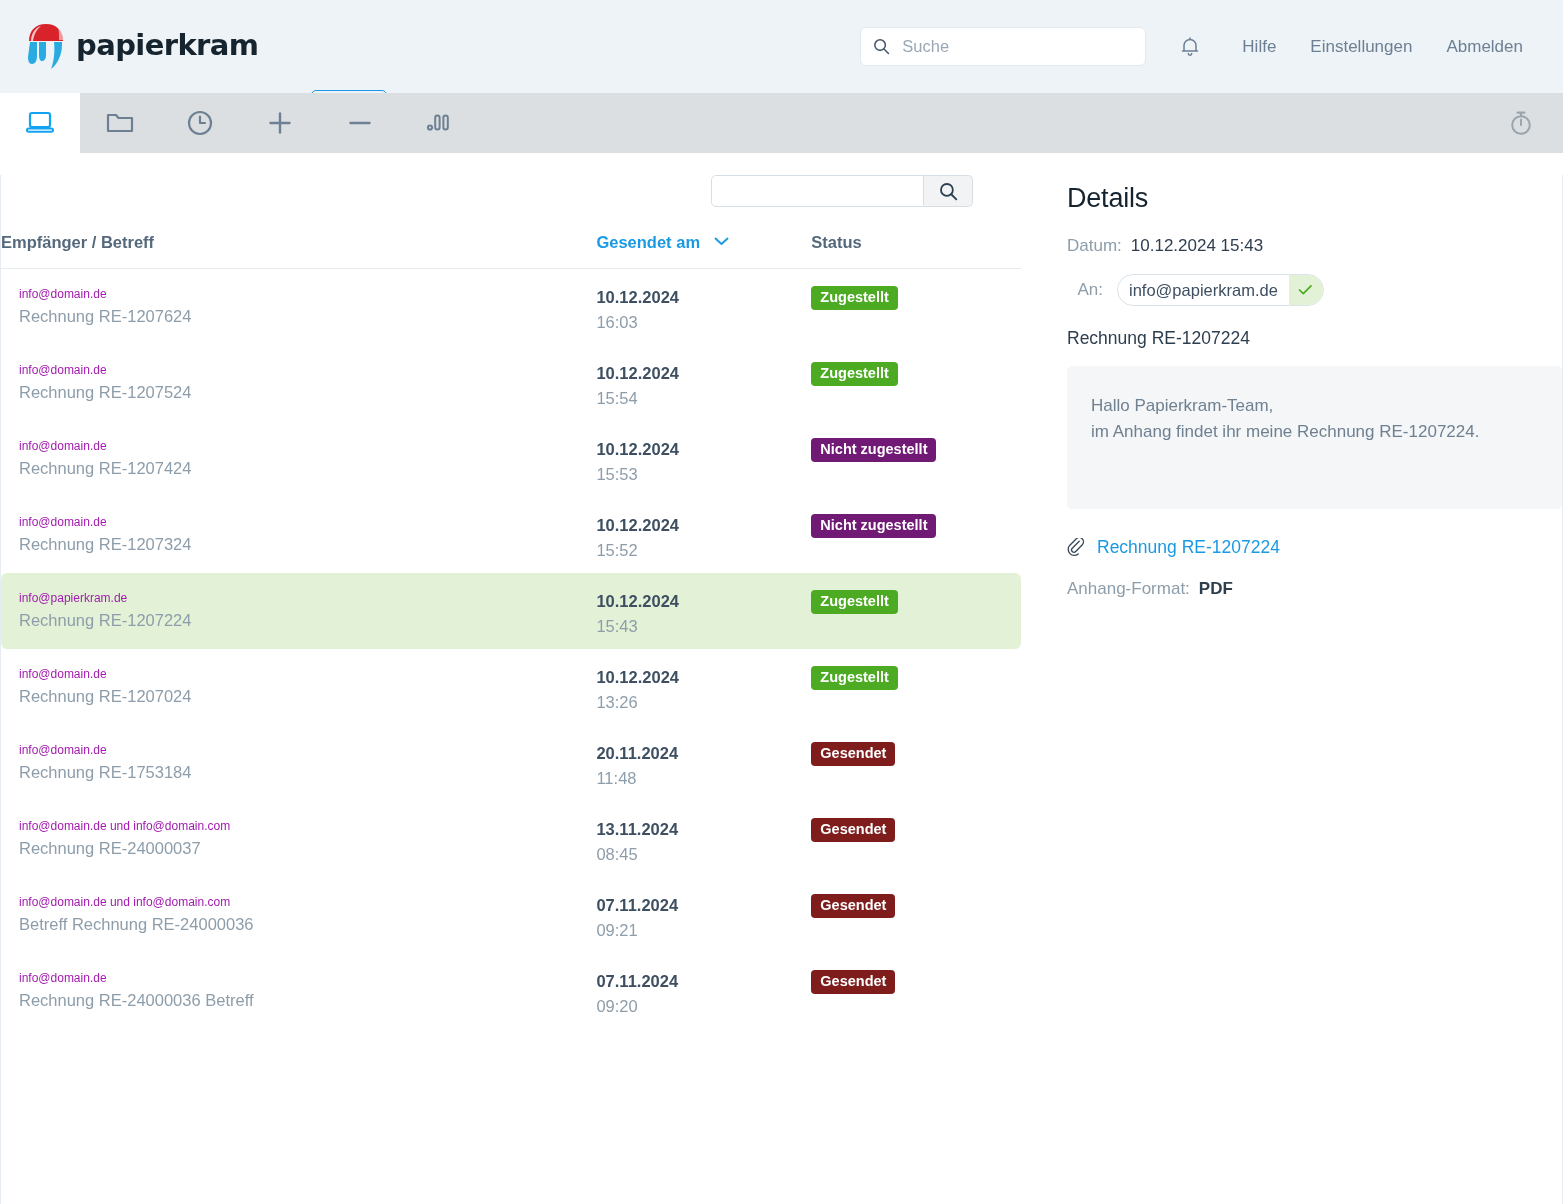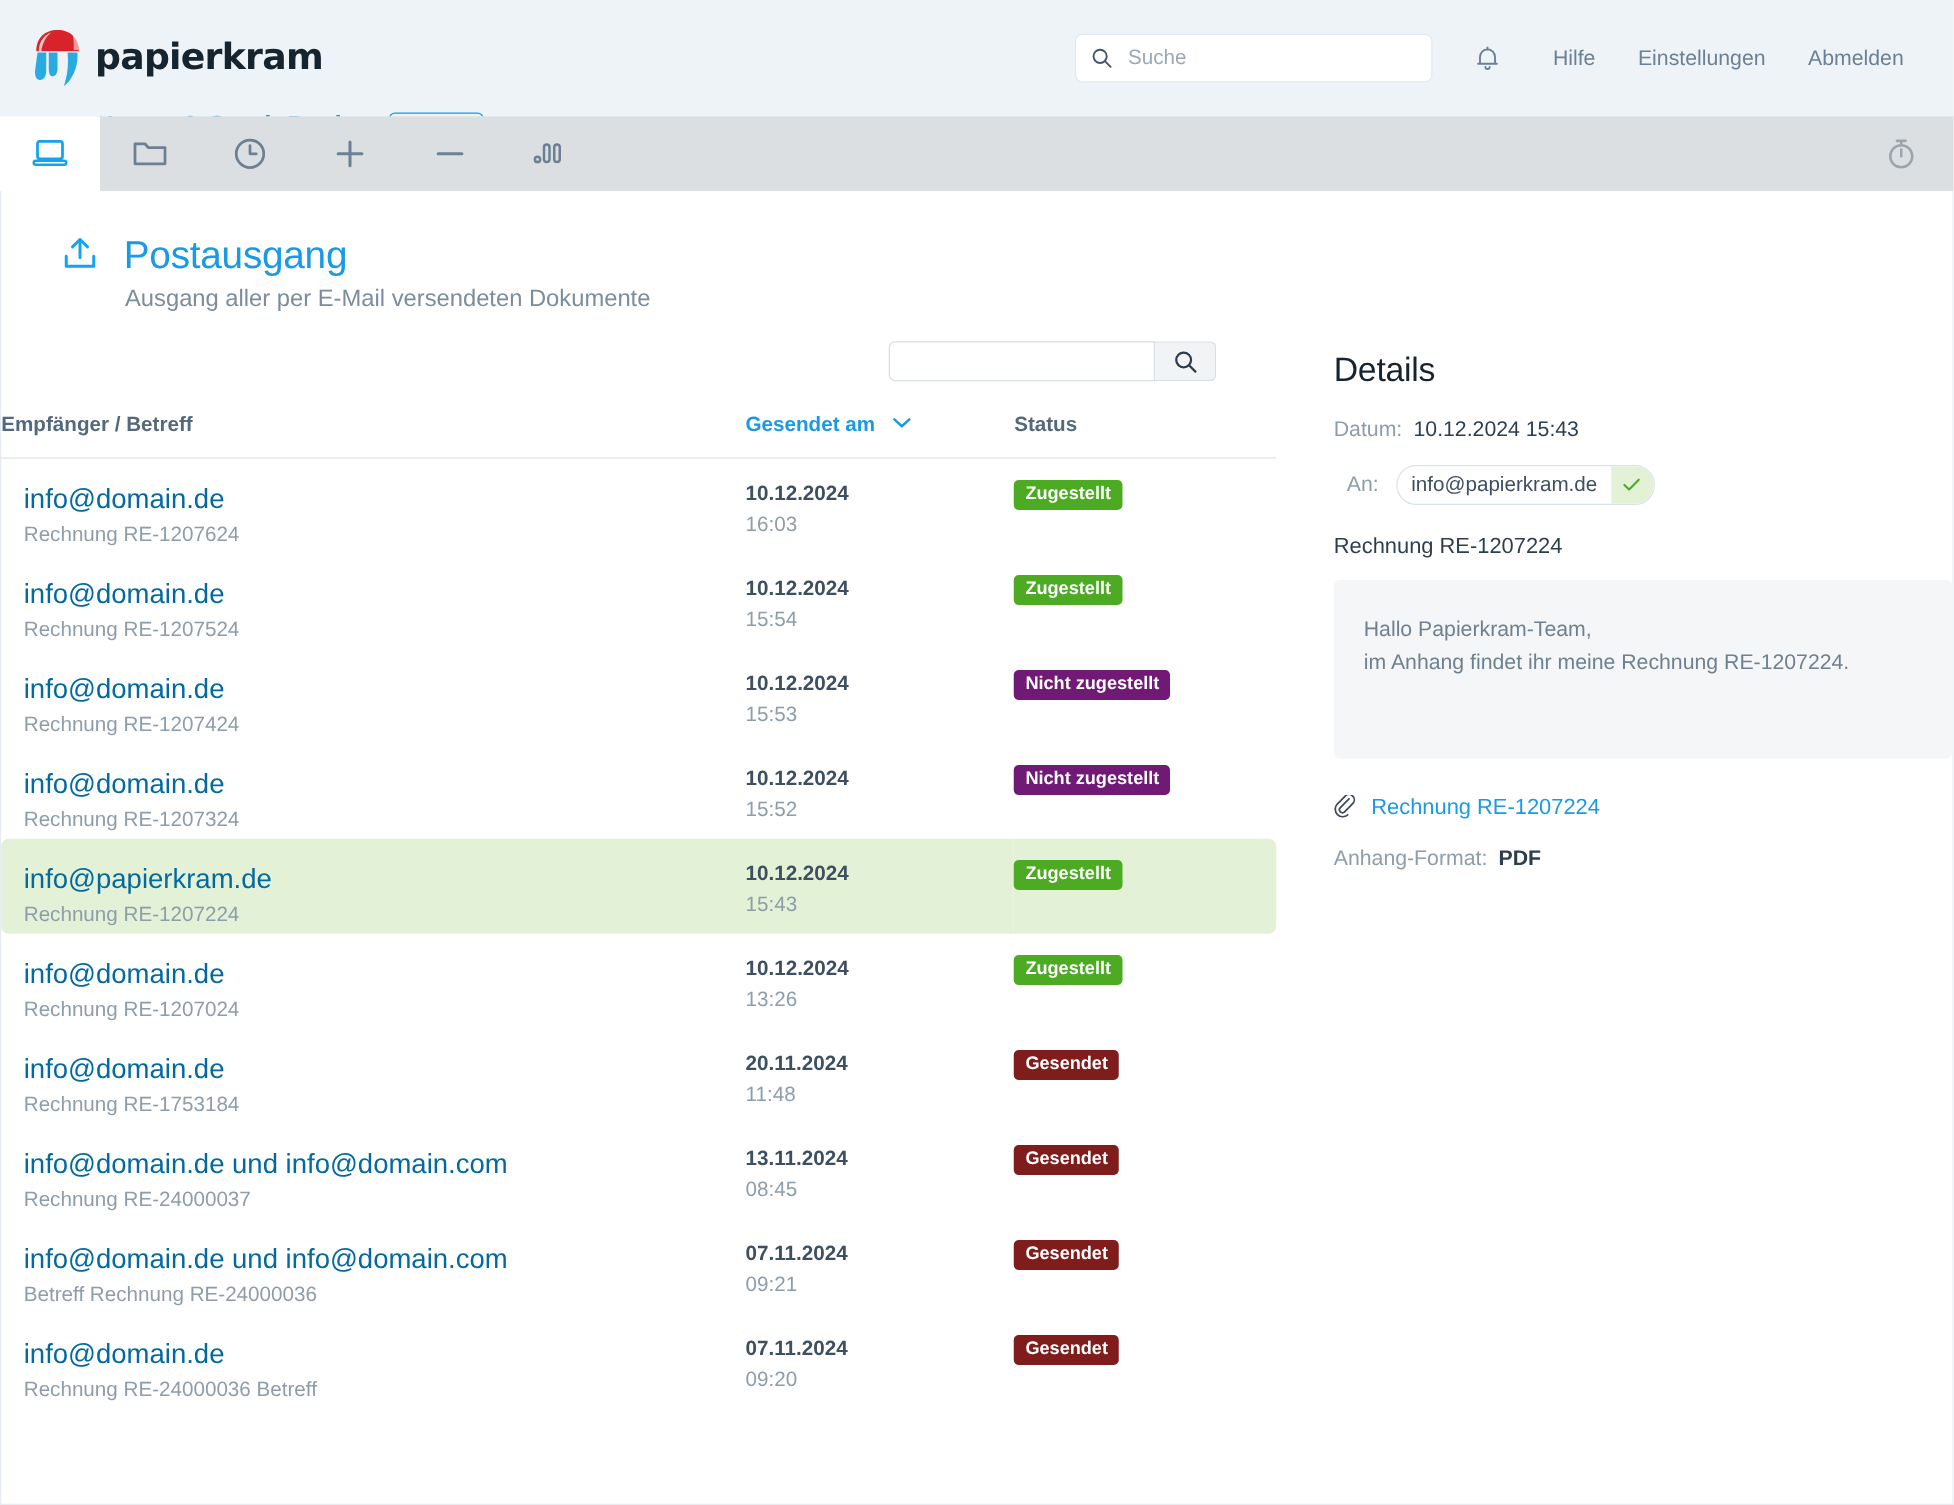--- a/index.html
+++ b/index.html
@@ -230,22 +230,22 @@
     padding: 0;
   }
   tr.mail-row td { height: 76px; }
   tr.mail-row .cell-inner { padding-top: 17px; }
   tr.mail-row td:first-child .cell-inner { padding-left: 18px; }
   tr.mail-row.selected td { background: #e3f2d6; }
   tr.mail-row.selected td:first-child { border-radius: 6px 0 0 6px; }
   tr.mail-row.selected td:last-child { border-radius: 0 6px 6px 0; }
 
   .r-to {
-    font-size: 22px;
-    color: #0369a1;
+    font-size: 12px;
+    color: #a21caf;
     line-height: 1.35;
   }
   .r-subject {
     font-size: 16.5px;
     color: #8d9daa;
     line-height: 1.35;
     margin-top: 3px;
   }
   .r-date {
     font-size: 16.5px;
@@ -455,31 +455,20 @@
       <circle cx="15" cy="17" r="8.8" stroke="#9aa5ad" stroke-width="2"></circle>
       <line x1="15" y1="11.5" x2="15" y2="17" stroke="#9aa5ad" stroke-width="2" stroke-linecap="round"></line>
       <line x1="11.6" y1="4.6" x2="18.4" y2="4.6" stroke="#9aa5ad" stroke-width="2.2" stroke-linecap="round"></line>
       <line x1="15" y1="4.8" x2="15" y2="8.2" stroke="#9aa5ad" stroke-width="2"></line>
     </svg>
   </div>
 </div>
 
 <div class="page">
 
-  <div class="page-head">
-    <div class="page-title-row">
-      <svg width="34" height="34" viewBox="0 0 34 34" fill="none">
-        <path d="M17 5 V19" stroke="#13a3f1" stroke-width="2.4" stroke-linecap="round"></path>
-        <path d="M11 10.5 L17 4.6 L23 10.5" stroke="#13a3f1" stroke-width="2.4" stroke-linecap="round" stroke-linejoin="round"></path>
-        <path d="M6 18 V26 H28 V18" stroke="#13a3f1" stroke-width="2.4" stroke-linecap="round" stroke-linejoin="round"></path>
-      </svg>
-      <h1 class="page-title">Postausgang</h1>
-    </div>
-    <div class="page-subtitle">Ausgang aller per E-Mail versendeten Dokumente</div>
-  </div>
 
   <div class="columns">
 
     <div class="left-col">
 
       <div class="table-search-row">
         <div class="tbl-search">
           <input type="text" placeholder="" style="">
           <div class="tbl-search-btn">
             <svg width="19" height="19" viewBox="0 0 18 18" fill="none">

